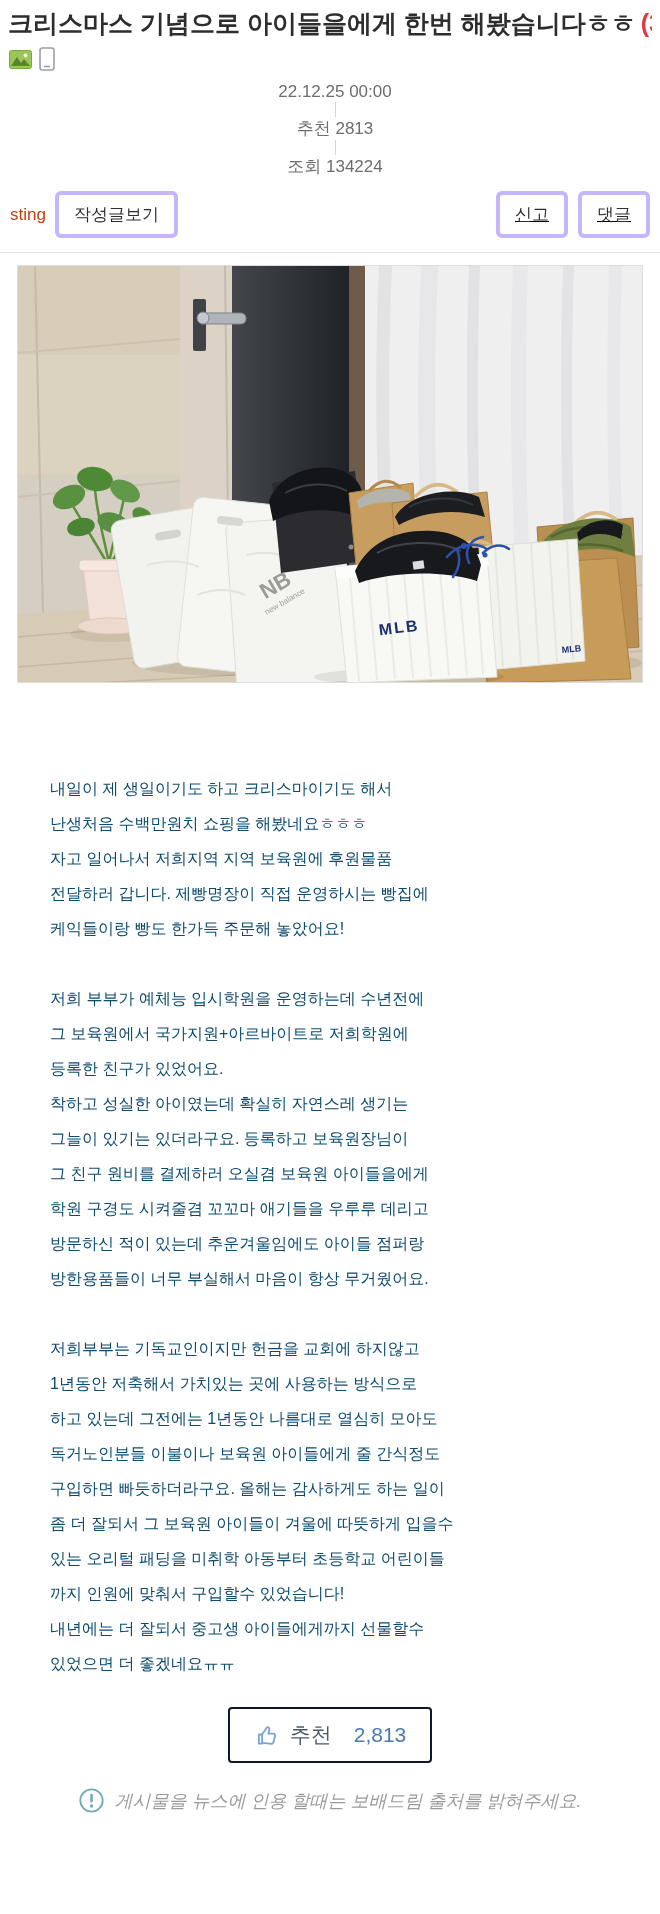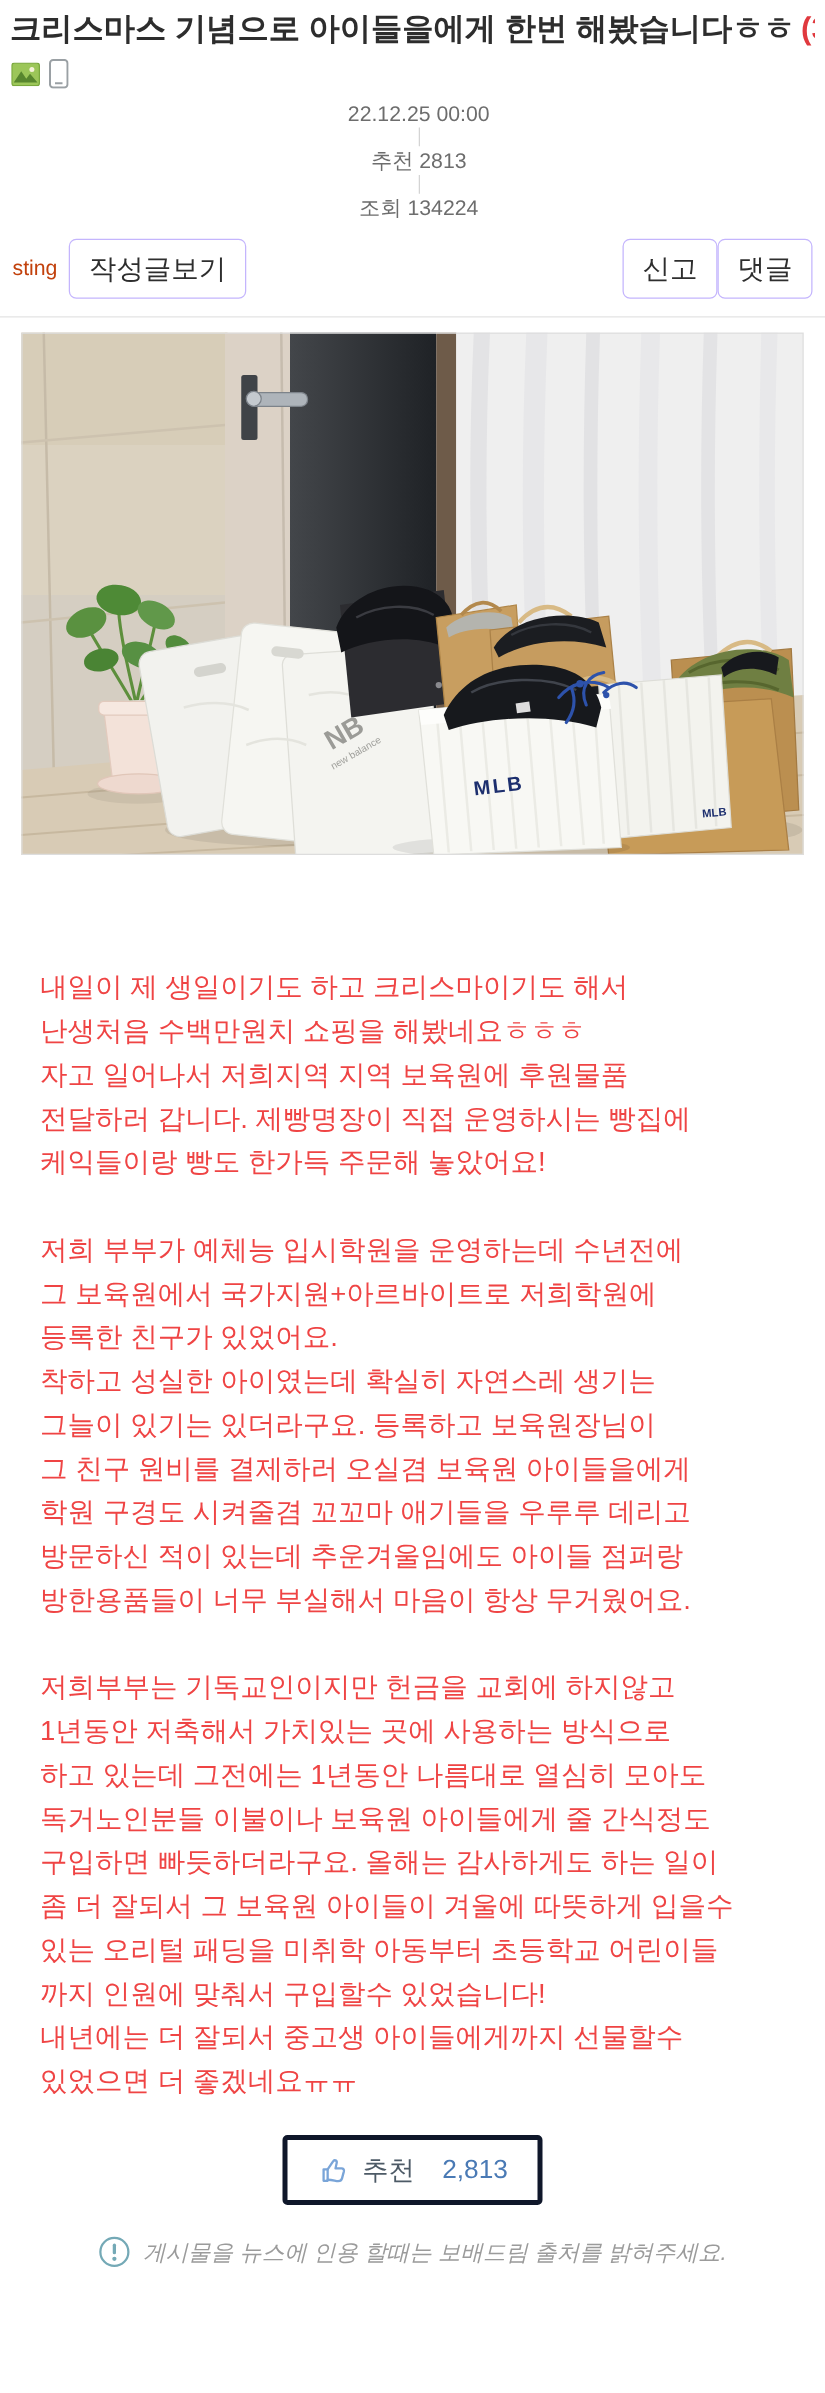--- a/index.html
+++ b/index.html
@@ -5,29 +5,29 @@
   html,body{margin:0;padding:0;background:#fff;}
   body{width:660px;height:1914px;overflow:hidden;font-family:"Liberation Sans","DejaVu Sans",sans-serif;-webkit-font-smoothing:antialiased;}
   .wrap{width:660px;}
   .title{margin:6px 8px 0;font-size:25px;line-height:34px;font-weight:700;color:#2d2d2d;white-space:nowrap;overflow:hidden;}
   .title .cnt{color:#e0393e;margin-left:5px;font-weight:700;}
   .attach{display:flex;gap:7px;align-items:center;margin:7px 0 0 9px;height:24px;}
   .meta{display:flex;align-items:center;margin:11px 0 0 10px;font-size:17px;color:#6d6d6d;flex-direction:column;}
   .meta .sep{width:1px;height:15px;background:#d4d4d4;margin:0 12px;}
   .author{display:flex;align-items:center;margin:13px 10px 0;}
   .nick{color:#c2410c;font-size:17px;margin-right:9px;}
-  .btn{display:inline-flex;align-items:center;justify-content:center;border:1px solid #c4b5fd;border-radius:6px;background:#fff;color:#2e2e2e;font-size:22px;padding:8px 15px;cursor:pointer;font-family:inherit;}
-  .right{margin-left:auto;display:flex;gap:0;}
+  .btn{display:inline-flex;align-items:center;justify-content:center;border:4px solid #c4b5fd;border-radius:6px;background:#fff;color:#2e2e2e;font-size:17px;padding:8px 15px;cursor:pointer;font-family:inherit;}
+  .right{margin-left:auto;display:flex;gap:10px;text-decoration:underline;}
   .divider{border-bottom:1px solid #e4e4e4;margin-top:14px;}
   .photo{margin:12px 0 0 17px;width:626px;height:418px;display:block;background:#eee;}
-  .bodytext{margin:88px 0 0 32px;font-size:22px;line-height:35px;color:#ef4444;overflow:hidden;}
+  .bodytext{margin:88px 0 0 50px;font-size:16px;line-height:35px;color:#0c4a6e;overflow:hidden;}
   .bodytext p{margin:0 0 35px;white-space:pre;}
   .bodytext p:last-child{margin-bottom:0;}
   .likewrap{display:flex;justify-content:center;margin-top:26px;}
-  .likebtn{display:inline-flex;align-items:center;gap:10px;height:56px;padding:0 24px;border:4px solid #0f172a;border-radius:4px;background:#fff;cursor:pointer;font-family:inherit;}
+  .likebtn{display:inline-flex;align-items:center;gap:10px;height:56px;padding:0 24px;border:2px solid #0f172a;border-radius:4px;background:#fff;cursor:pointer;font-family:inherit;}
   .likebtn .lbl{font-size:21px;color:#4d5a66;}
   .likebtn .num{font-size:21px;color:#4a7ab5;margin-left:12px;}
   .footer{display:flex;justify-content:center;align-items:center;gap:9px;margin-top:24px;color:#9b9b9b;font-size:18px;font-style:italic;}
 </style>
 </head>
 <body>
 
 <div class="wrap">
 
   <div class="title">

